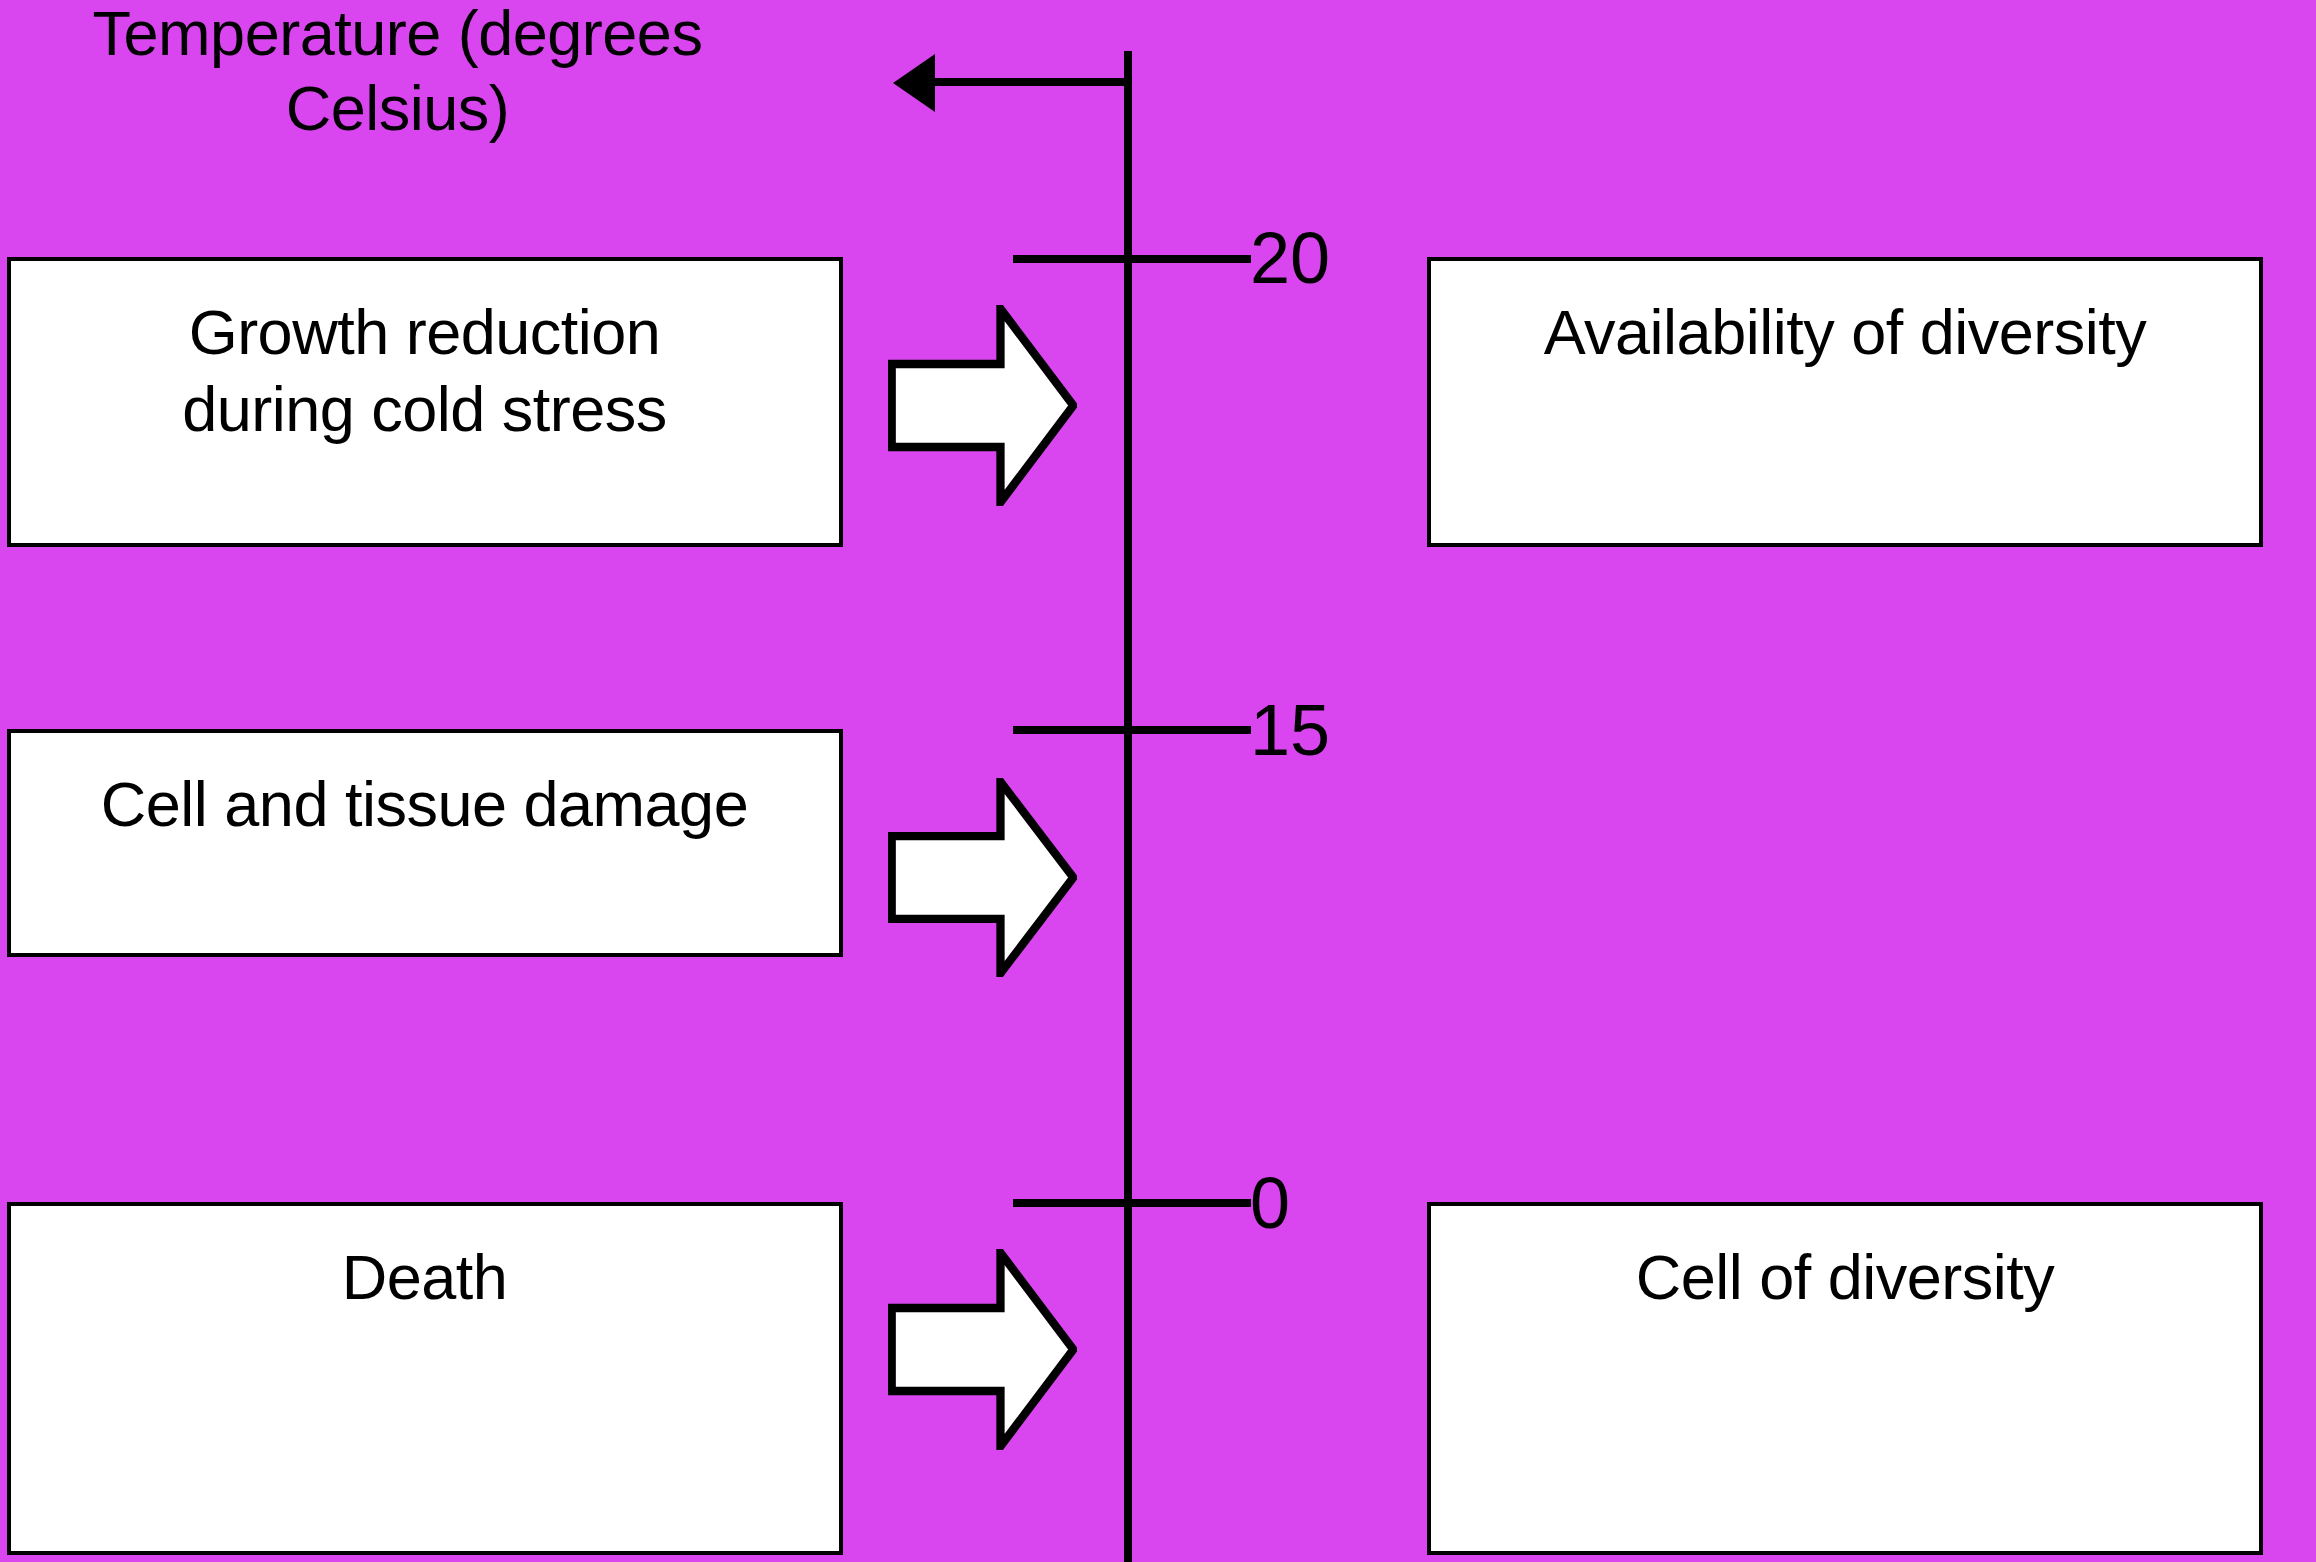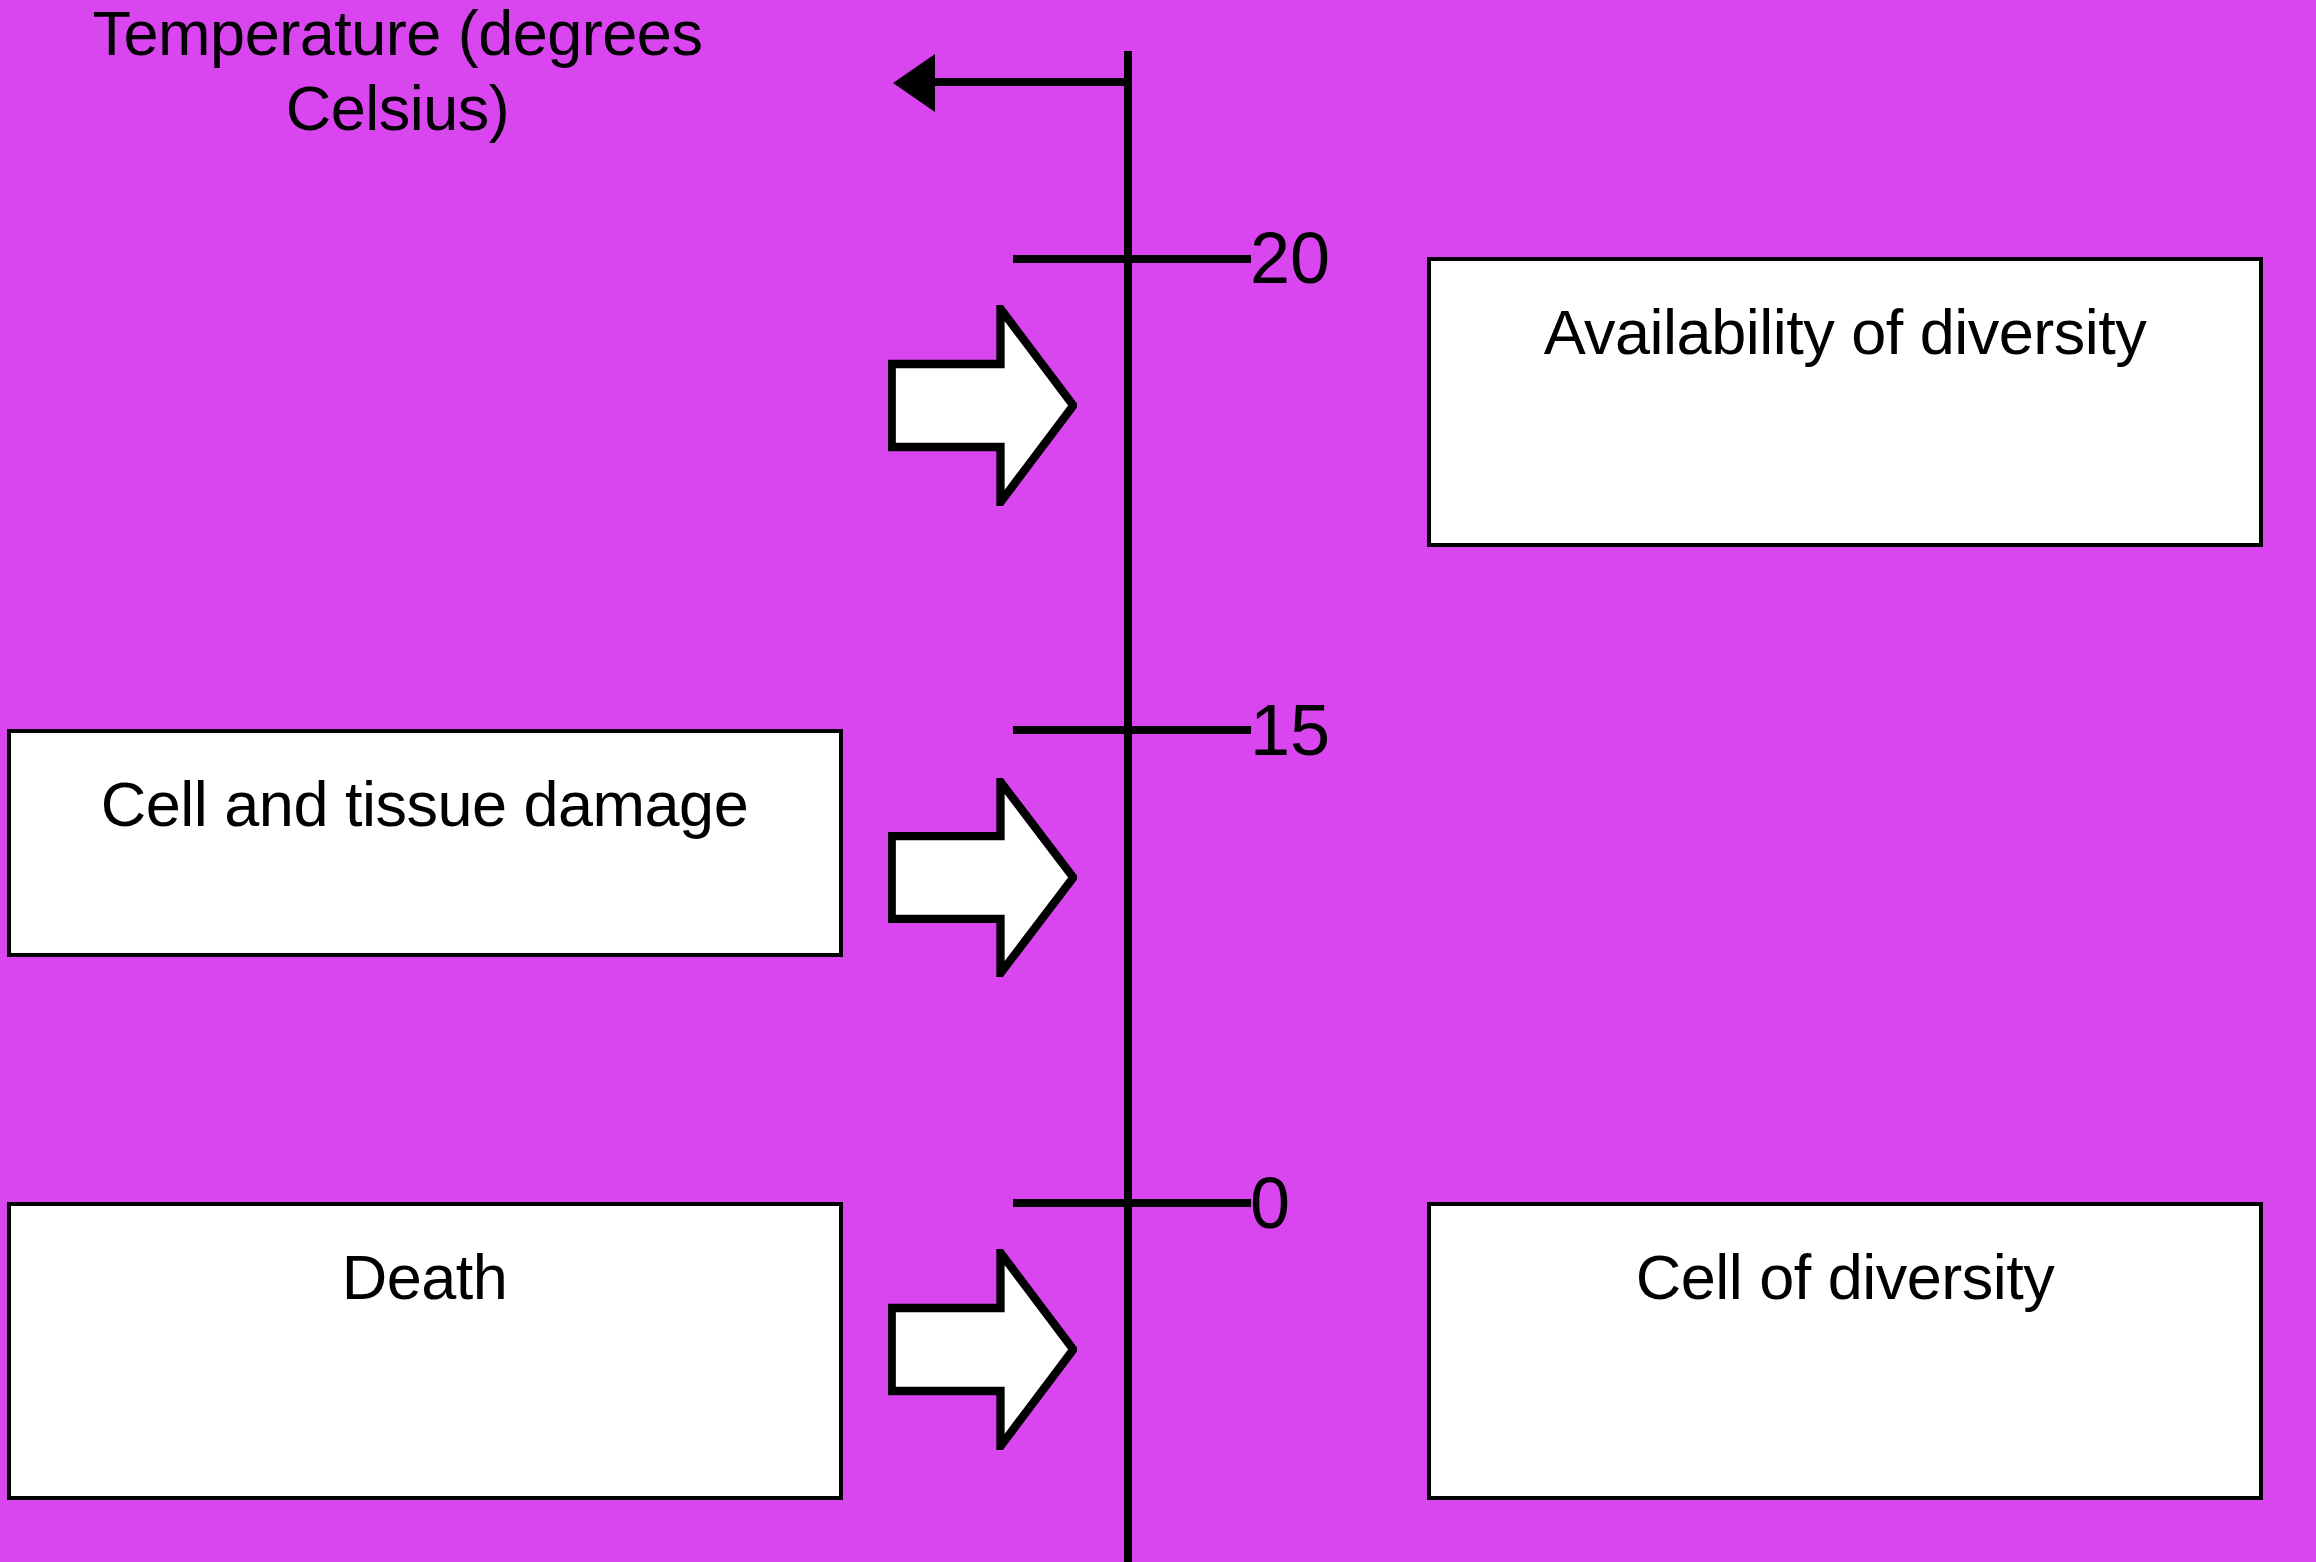--- a/index.html
+++ b/index.html
@@ -93,21 +93,21 @@
     letter-spacing: -0.5px;
     white-space: pre-line;
     padding: 0 24px;
     box-sizing: border-box;
   }
   .box-left  { left: 6.5px;    width: 836px; }
   .box-right { left: 1427px; width: 836px; }
 
   .row-1 { top: 257px;  height: 290px; }
   .row-2 { top: 729px;  height: 228px; }
-  .row-3 { top: 1202px; height: 298px; }
+  .row-3 { top: 1202px; height: 353px; }
 
   
   .block-arrow {
     position: absolute;
     left: 888px;
     width: 189px;
   }
   .block-arrow svg { display: block; width: 100%; height: 100%; }
   .ba-1 { top: 305px;  height: 201px; }
   .ba-2 { top: 778px;  height: 199px; }
@@ -126,20 +126,24 @@
   <div class="axis-arrow-head"></div>
 
   <div class="tick" style="top:255px;"></div>
   <div class="tick" style="top:726px;"></div>
   <div class="tick" style="top:1199px;"></div>
 
   <div class="tick-label" style="top:222px;">20</div>
   <div class="tick-label" style="top:694px;">15</div>
   <div class="tick-label" style="top:1167px;">0</div>
 
+  <div class="box box-left row-1">
+    <div class="box-text">Growth reduction
+during cold stress</div>
+  </div>
 
   <div class="block-arrow ba-1">
     <svg viewBox="0 0 205 218" preserveAspectRatio="none" aria-hidden="true">
       <polygon points="4,64 122,64 122,4 201,109 122,214 122,154 4,154" fill="#ffffff" stroke="#000000" stroke-width="9" stroke-linejoin="miter"></polygon>
     </svg>
   </div>
 
   <div class="box box-right row-1">
     <div class="box-text">Availability of diversity</div>
   </div>

